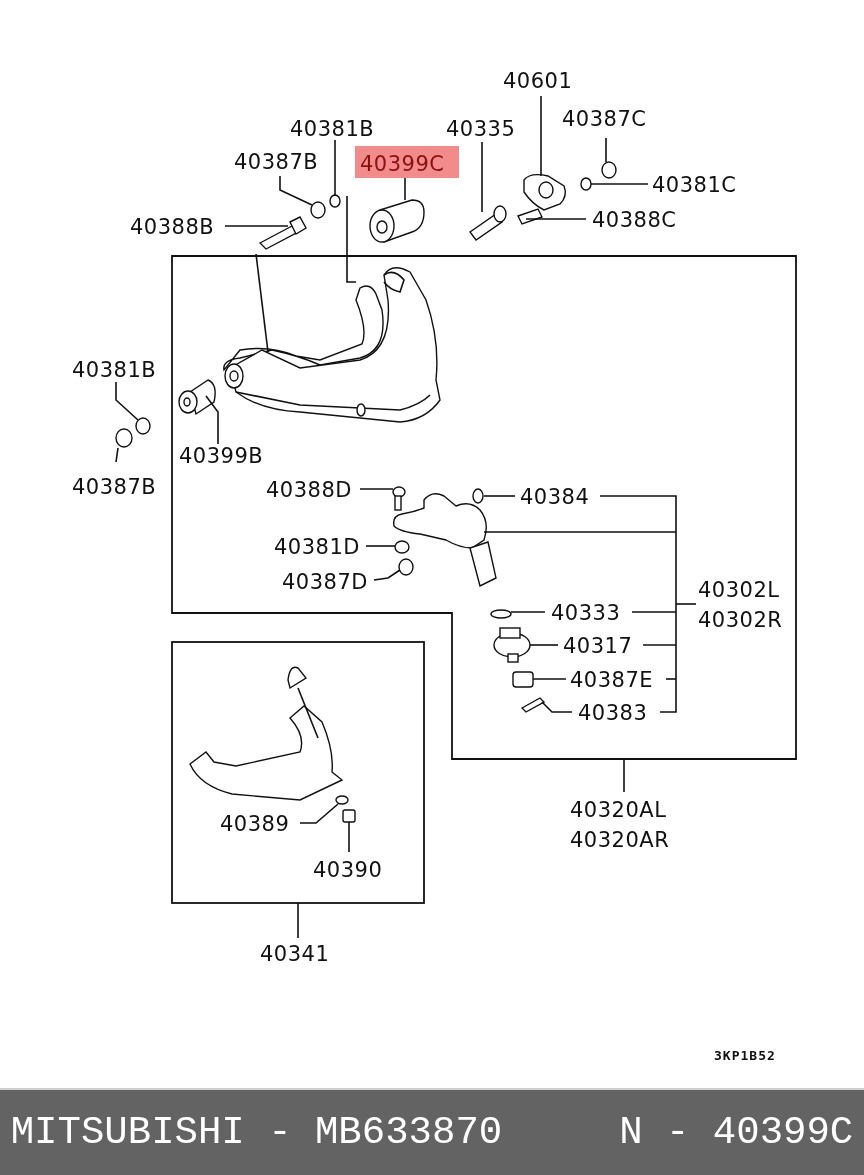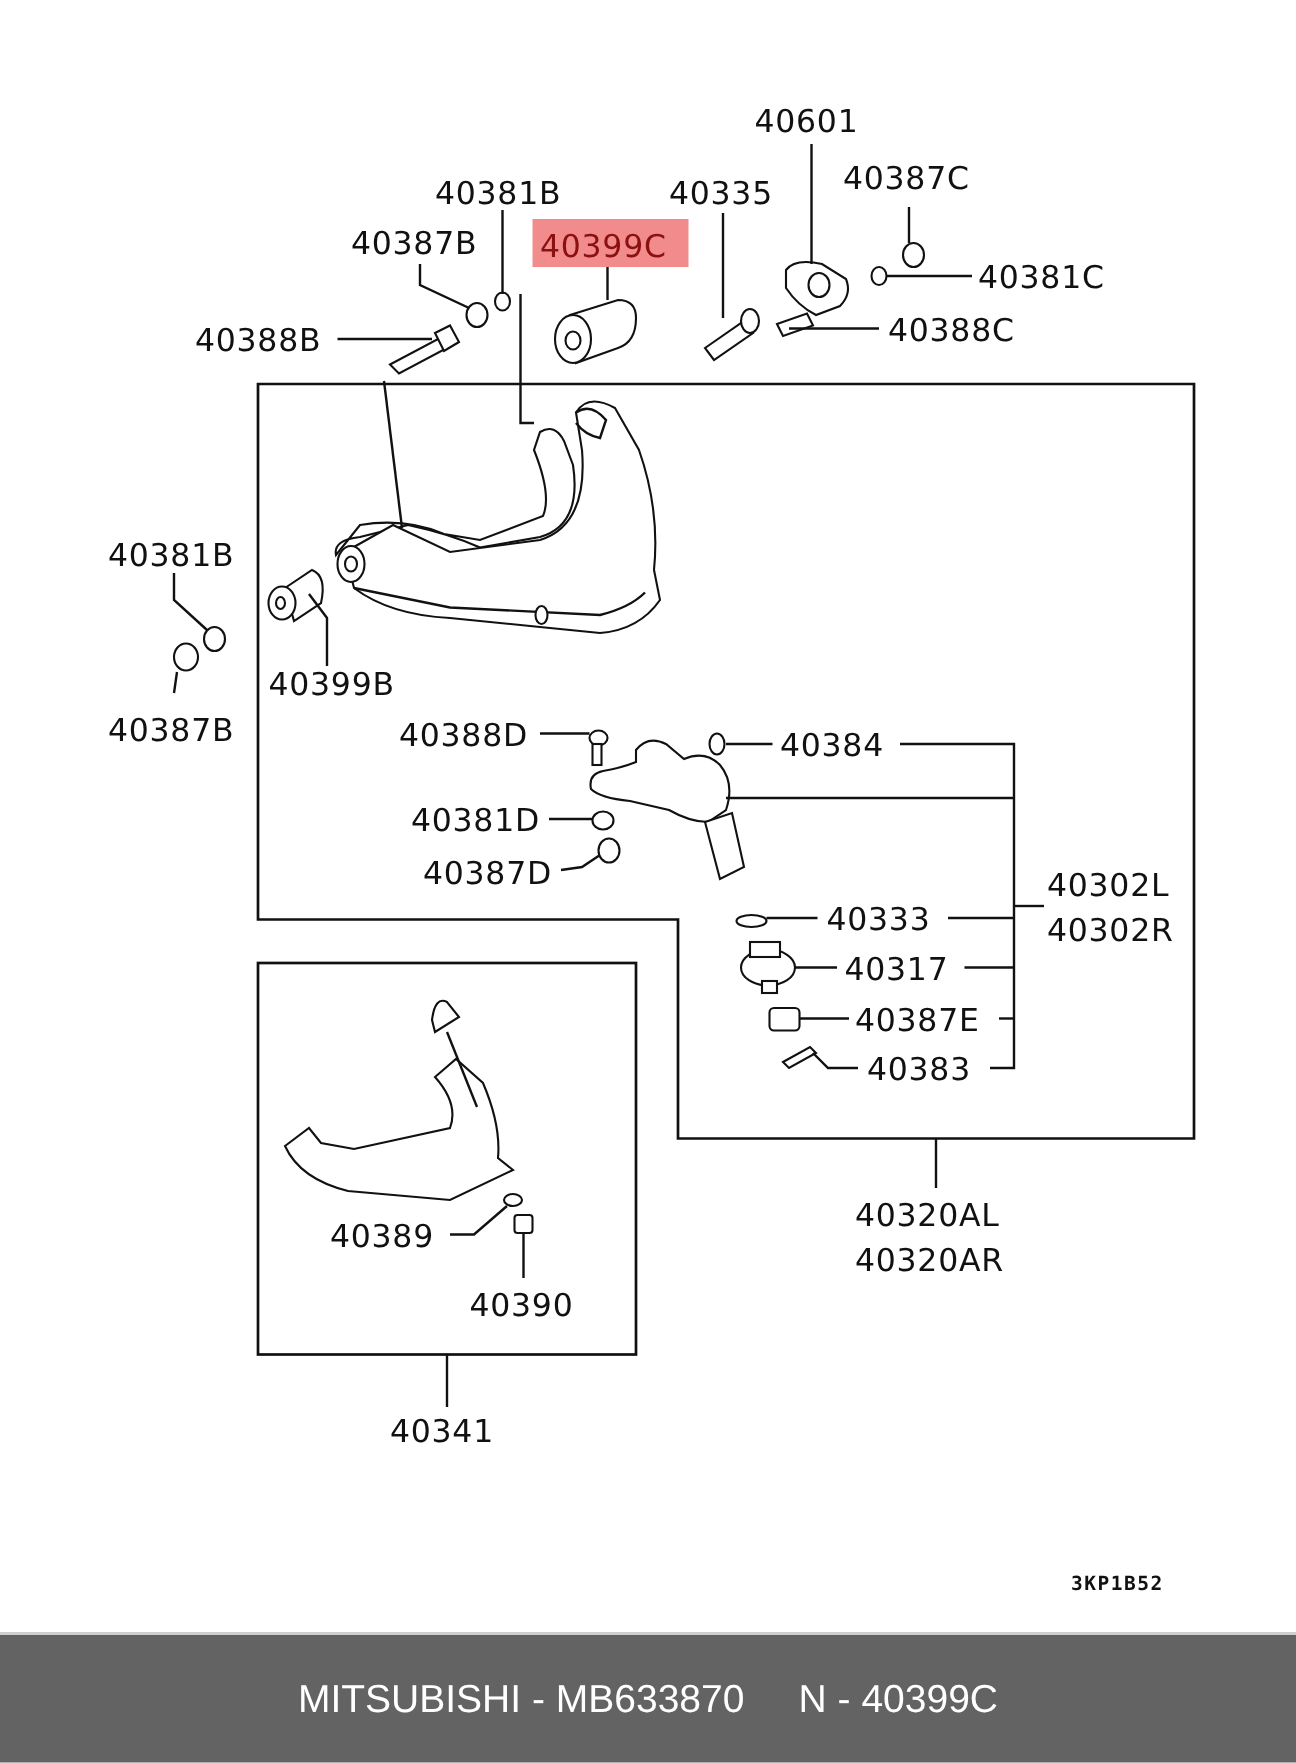--- a/index.html
+++ b/index.html
@@ -6,21 +6,21 @@
   body { width: 864px; height: 1175px; position: relative; overflow: hidden; font-family: "Liberation Sans", sans-serif; }
   #diagram { position: absolute; left: 0; top: 0; width: 864px; height: 1088px; }
   .lbl { font-family: "DejaVu Sans", sans-serif; font-size: 21px; fill: #111; letter-spacing: 0.5px; }
   .code { font-family: "DejaVu Sans Mono", monospace; font-size: 13px; fill: #111; font-weight: bold; letter-spacing: 1px; }
   .ln { stroke: #111; stroke-width: 1.6; fill: none; }
   .box { stroke: #111; stroke-width: 1.8; fill: none; }
   .part { stroke: #111; stroke-width: 1.4; fill: #fff; }
   .hl-rect { fill: #f28b8b; }
   .hl-text { fill: #8b1010; }
   #footer { position: absolute; left: 0; top: 1088px; width: 864px; height: 87px; background: #636363; border-top: 2px solid #cfcfcf; box-sizing: border-box; display: flex; align-items: center; justify-content: center; }
-  #footer span { color: #ffffff; font-family: Liberation Sans, sans-serif; font-size: 26px; white-space: pre; letter-spacing: 0px; }
+  #footer span { color: #ffffff; font-family: Liberation Mono, monospace; font-size: 39px; white-space: pre; letter-spacing: 0px; }
 </style>
 </head>
 <body>
 
 <svg id="diagram" viewBox="0 0 864 1088" xmlns="http://www.w3.org/2000/svg">
 
   <path class="box" d="M172,256 L796,256 L796,759 L452,759 L452,613 L172,613 Z"></path>
 
   <rect class="box" x="172" y="642" width="252" height="261"></rect>
 

